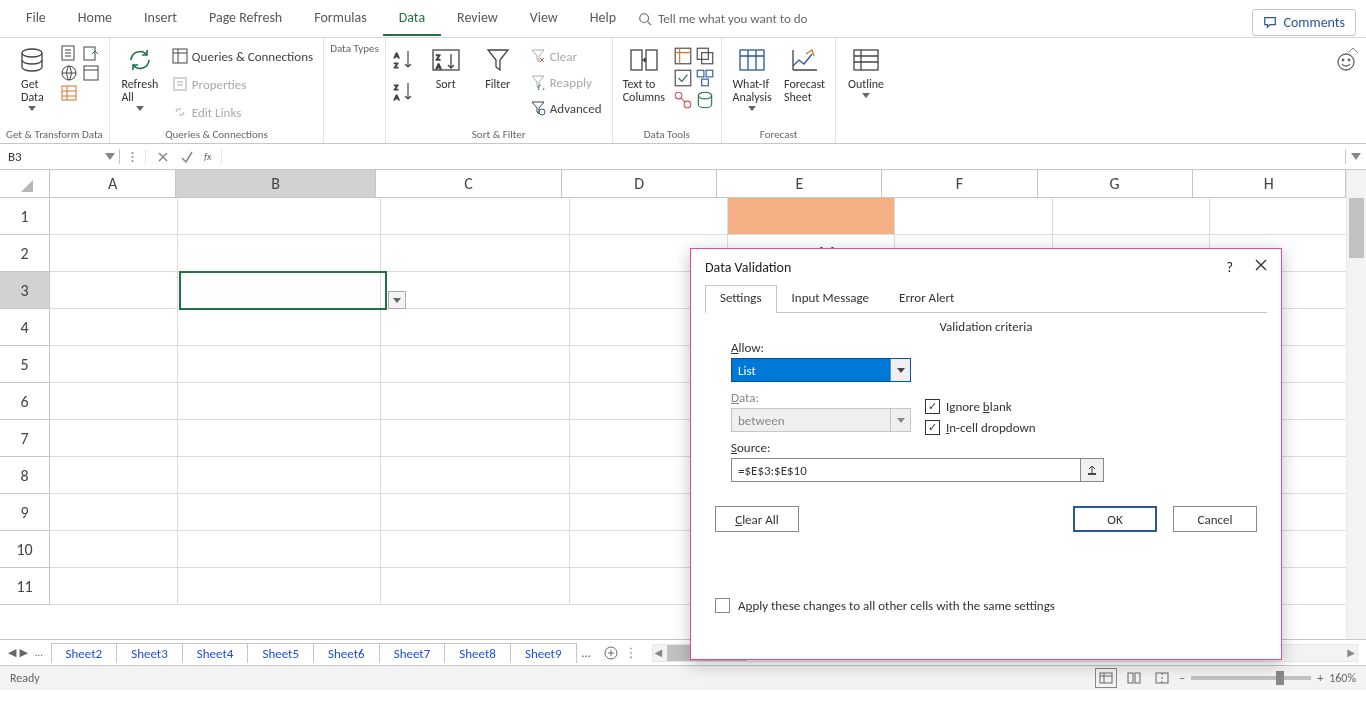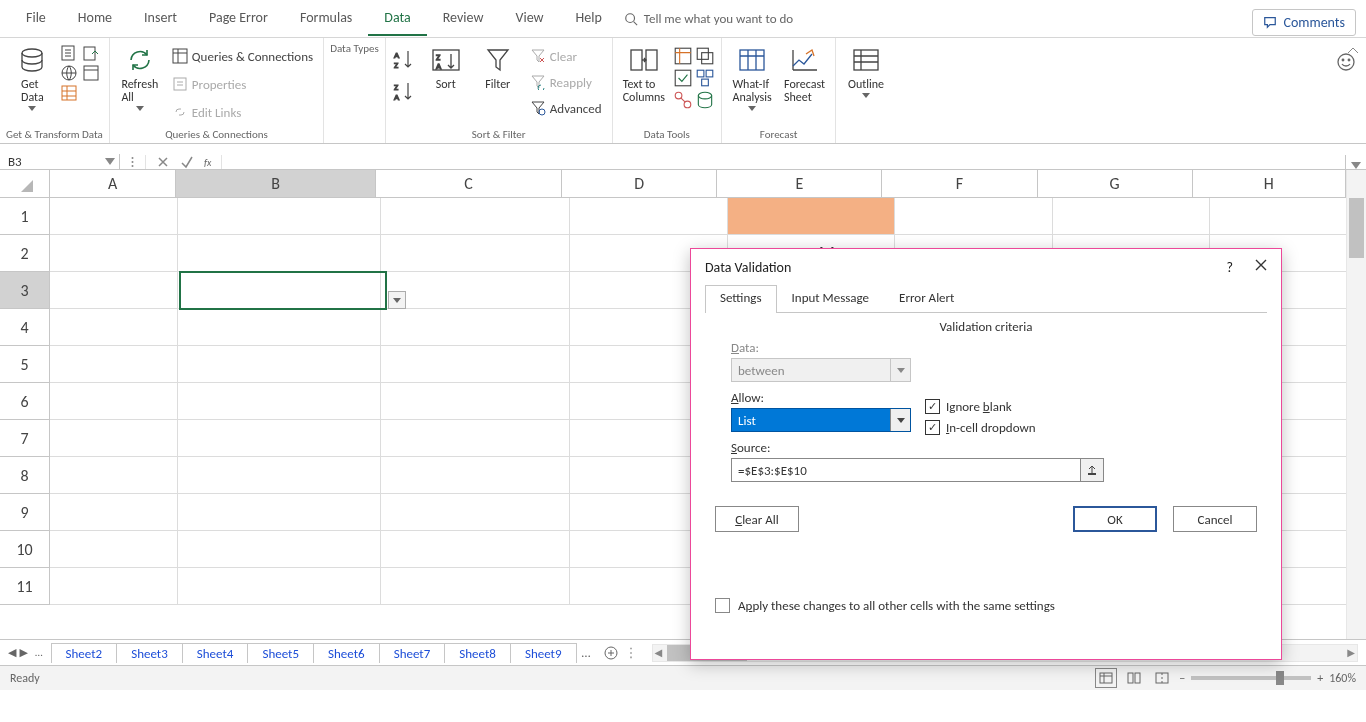--- a/index.html
+++ b/index.html
@@ -24,21 +24,21 @@
 .group-label{font-size:11px;color:#666;padding:2px 0;white-space:nowrap;}
 .big-btn{display:flex;flex-direction:column;align-items:center;gap:2px;padding:2px 4px;cursor:pointer;font-size:12px;line-height:1.1;min-width:48px;}
 .big-btn .icon{width:32px;height:32px;display:flex;align-items:center;justify-content:center;}
 .small-icon{width:18px;height:18px;display:inline-flex;align-items:center;justify-content:center;}
 .btn-row{display:flex;align-items:center;gap:4px;padding:2px 4px;cursor:pointer;font-size:13px;color:#444;}
 .btn-row.disabled{color:#aaa;}
 .col{display:flex;flex-direction:column;gap:2px;}
 .mini-grid{display:grid;grid-template-columns:repeat(2,20px);gap:2px;}
 
 
-.formula-bar{height:26px;border-bottom:1px solid #c6c6c6;display:flex;align-items:flex-end;}
+.formula-bar{height:26px;border-bottom:1px solid #c6c6c6;display:flex;align-items:center;}
 .namebox{width:120px;border-right:1px solid #c6c6c6;display:flex;align-items:center;padding:0 8px;font-size:13px;position:relative;}
 .namebox .dd{position:absolute;right:4px;}
 .fx-area{display:flex;align-items:center;gap:10px;padding:0 10px;flex:1;border-right:1px solid #c6c6c6;}
 .fx-ctrl{display:flex;align-items:center;gap:10px;border-right:1px solid #e3e3e3;padding-right:10px;}
 .fx-icon{width:14px;height:14px;color:#888;}
 .fx-input{flex:1;font-size:13px;color:#444;}
 .collapse-dd{width:20px;display:flex;align-items:center;justify-content:center;}
 
 
 .sheet{position:relative;height:470px;overflow:hidden;border-bottom:1px solid #c6c6c6;}
@@ -109,21 +109,21 @@
 
 svg{display:block;}
 </style>
 </head>
 <body>
 
 <div class="ribbon-tabs">
   <div class="tab">File</div>
   <div class="tab">Home</div>
   <div class="tab">Insert</div>
-  <div class="tab">Page Error</div>
+  <div class="tab">Page Refresh</div>
   <div class="tab">Formulas</div>
   <div class="tab active">Data</div>
   <div class="tab">Review</div>
   <div class="tab">View</div>
   <div class="tab">Help</div>
   <div class="tellme">
     <svg viewBox="0 0 16 16" stroke="#666" fill="none" stroke-width="1.3">
         <circle cx="7" cy="7" r="5"></circle>
         <path d="M11 11l4 4"></path>
       </svg>
@@ -656,37 +656,37 @@
   </div>
   <div class="dlg-tabs">
     <div class="dtab active">Settings</div>
     <div class="dtab">Input Message</div>
     <div class="dtab">Error Alert</div>
   </div>
   <div class="dlg-body" style="position:relative;">
     <div class="sec-label">Validation criteria</div>
     <div style="padding-left:16px;">
       <div class="form-row">
+        <div class="flabel"><span class="u">A</span><span></span>llow:</div>
+        <div class="sel-box highlighted">
+          <span>List</span>
+          <div class="dd-arrow">
+              <svg width="8" height="5" viewBox="0 0 8 5">
+                <path d="M0 0l4 5 4-5z" fill="#444"></path>
+              </svg>
+            </div>
+        </div>
+      </div>
+      <div class="form-row">
         <div class="flabel" style="color:#888;"><span class="u">D</span>ata:</div>
         <div class="sel-box disabled">
           <span>between</span>
           <div class="dd-arrow">
               <svg width="8" height="5" viewBox="0 0 8 5">
                 <path d="M0 0l4 5 4-5z" fill="#888"></path>
-              </svg>
-            </div>
-        </div>
-      </div>
-      <div class="form-row">
-        <div class="flabel"><span class="u">A</span><span></span>llow:</div>
-        <div class="sel-box highlighted">
-          <span>List</span>
-          <div class="dd-arrow">
-              <svg width="8" height="5" viewBox="0 0 8 5">
-                <path d="M0 0l4 5 4-5z" fill="#444"></path>
               </svg>
             </div>
         </div>
       </div>
       <div class="form-row">
         <div class="flabel"><span class="u">S</span>ource:</div>
         <div class="input-wrap">
           <div class="text-input">
               <span>=$E$3:$E$10</span>
             </div>

